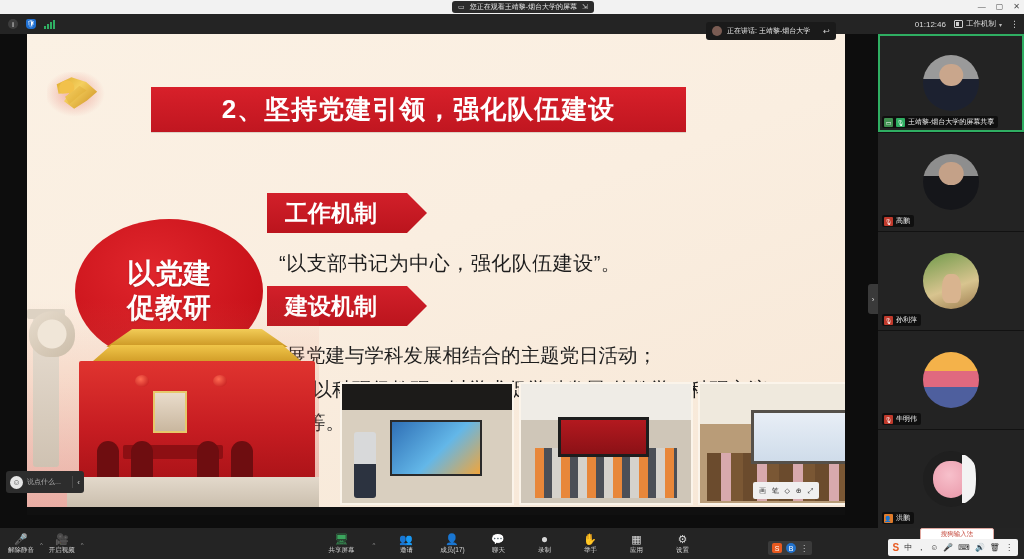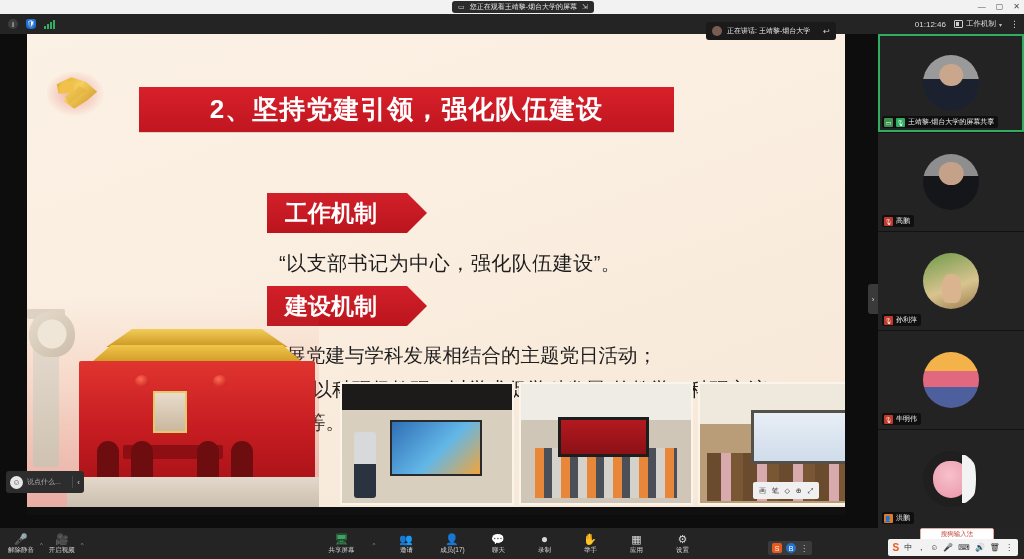--- a/index.html
+++ b/index.html
@@ -101,21 +101,21 @@
   .emblem .hammer {
     position:absolute; left:18px; top:12px; width:30px; height:22px;
     background: linear-gradient(135deg,#f6d166, #d49b1e);
     clip-path: polygon(0% 58%, 30% 30%, 48% 8%, 72% 30%, 50% 50%, 30% 74%, 14% 92%);
   }
   .emblem .glow { position:absolute; left:0; top:0; width:62px; height:48px;
     background: radial-gradient(ellipse at 45% 45%, rgba(216,40,30,.35), transparent 62%); }
 
   
   .title-banner {
-    position: absolute; left: 112px; top: 53px; width: 535px; height: 45px;
+    position: absolute; left: 124px; top: 53px; width: 535px; height: 45px;
     background: linear-gradient(180deg,#d8202a 0%, #c01620 100%);
     display: flex; align-items: center; justify-content: center;
     color: #fff; font-weight: bold; font-size: 26px; letter-spacing: 1px;
     box-shadow: 0 1px 0 rgba(0,0,0,.12);
   }
 
   
   .oval-badge {
     position: absolute; left: 48px; top: 185px; width: 188px; height: 144px;
     background: radial-gradient(ellipse at 40% 35%, #e0262c 0%, #c9121a 70%, #ad0d14 100%);
@@ -393,20 +393,24 @@
     <div class="slide">
 
       <div class="emblem">
         <div class="glow"></div>
         <div class="sickle"></div>
         <div class="hammer"></div>
       </div>
 
       <div class="title-banner">2、坚持党建引领，强化队伍建设</div>
 
+      <div class="oval-badge">
+        <span>以党建</span>
+        <span>促教研</span>
+      </div>
 
       <div class="chev chev-work">工作机制</div>
 
       <div class="quote-line">“以支部书记为中心，强化队伍建设”。</div>
 
       <div class="chev chev-build">建设机制</div>
 
       <div class="para">
         <div>开展党建与学科发展相结合的主题党日活动；</div>
         <div>开展“以科研促教研，以学术促学科发展”的教学、科研交流</div>

